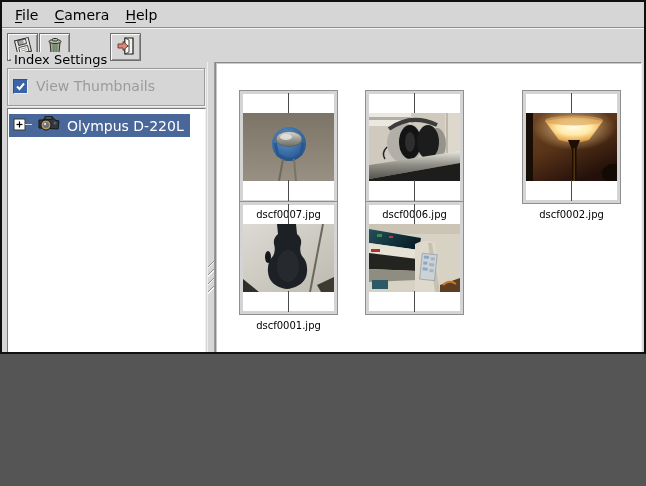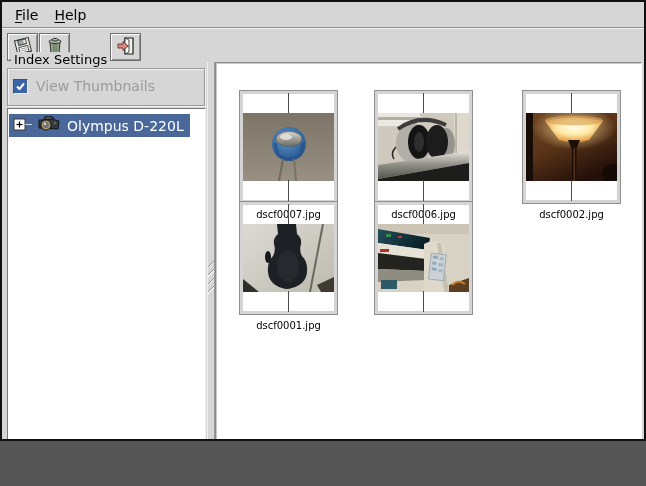--- a/index.html
+++ b/index.html
@@ -1,17 +1,17 @@
 <!DOCTYPE html>
 <html><head>
 <meta charset="utf-8">
 <style>
   html,body { margin:0; padding:0; background:#555; }
   .window {
-    position:relative; width:646px; height:441px; box-sizing:border-box;
+    position:relative; width:646px; height:354px; box-sizing:border-box;
     background:var(--window_bg,#d6d6d6); border:2px solid #101010; overflow:hidden;
     font-family:"DejaVu Sans","Liberation Sans",sans-serif; color:#000;
     -webkit-font-smoothing:none;
   }
   
   .menubar { position:absolute; left:0; top:0; right:0; height:25px;
     display:flex; align-items:center; padding-left:5px;
     border-bottom:1px solid #8e8e8e; box-shadow:0 1px 0 #f4f4f4; }
   .menu-item { padding:3px 8px; font-size:14px; cursor:default; white-space:nowrap; }
   .mn { text-decoration:underline; text-underline-offset:2px; }
@@ -50,30 +50,31 @@
   
   .main { position:absolute; left:213px; top:60px; width:427px; height:418px;
     background:var(--main_bg,#fff); box-sizing:border-box;
     border:1px solid; border-color:#8a8a8a #f6f6f6 #f6f6f6 #8a8a8a;
     box-shadow:inset 1px 1px 0 #c9c9c9; }
   .thumb-cell { position:absolute; width:103px; text-align:center; }
   .thumb-frame { display:inline-block; border:3px solid #d4d4d4; outline:1px solid #8f8f8f; }
   .thumb-inner { border:1px solid #4a4a4a; line-height:0; }
   .thumb-inner svg { display:block; }
   .thumb-label { margin-top:6px; font-size:10px; color:#000; }
-  .c1 { left:21px; } .c2 { left:156px; } .c3 { left:304px; }
+  .c1 { left:21px; } .c2 { left:147px; } .c3 { left:304px; }
   .r1 { top:28px; } .r2 { top:139px; }
 </style>
 </head>
 <body>
 
 <div class="window" style="--window_bg: #d6d6d6; --selection_blue: #4a679a; --checkbox_blue: #3a63a8; --tree_bg: #ffffff; --main_bg: #ffffff; --disabled_text: #9b9b9b;">
 
   <div class="menubar">
     <div class="menu-item"><span class="mn">F</span><span>ile</span></div>
+    <div class="menu-item"><span class="mn">C</span><span>amera</span></div>
     <div class="menu-item"><span class="mn">H</span><span>elp</span></div>
   </div>
 
   <div class="toolbar">
     <button class="tb-btn" style="left:5px">
       <span>
         <svg width="22" height="22" viewBox="0 0 22 22">
           <g transform="rotate(-14 11 11)">
             <rect x="4" y="4" width="14" height="14" fill="#e9e9e2" stroke="#2a2a2a" stroke-width="1"></rect>
             <rect x="7" y="4.5" width="8" height="5" fill="#9aa4ac" stroke="#2a2a2a" stroke-width="0.8"></rect>

